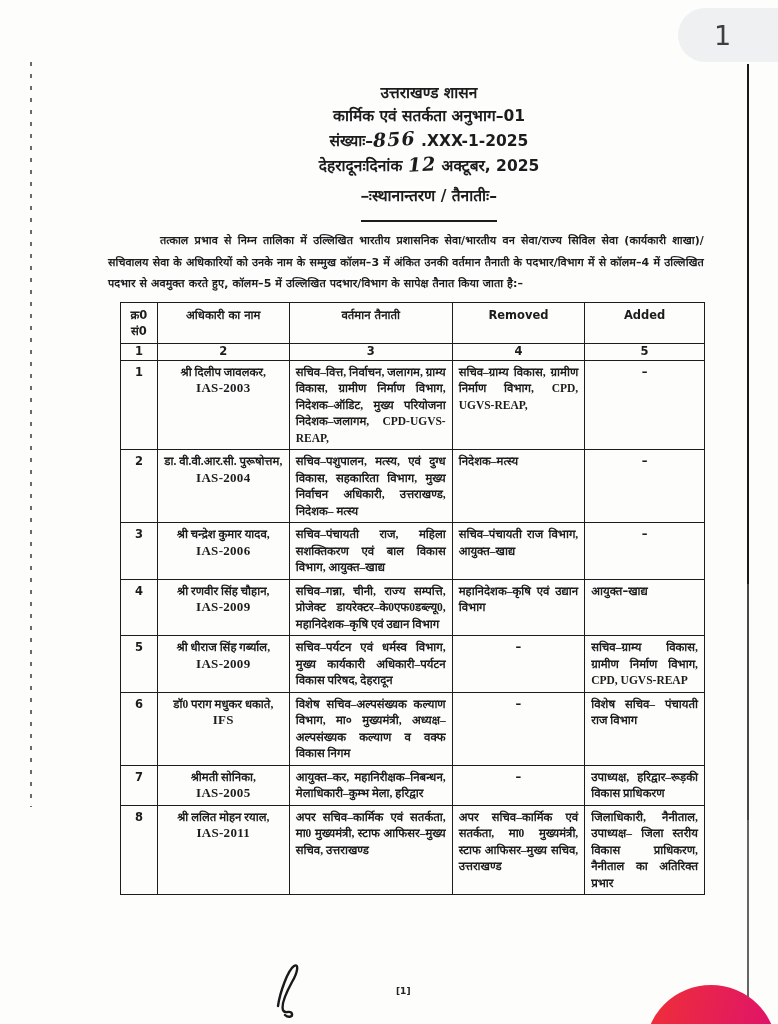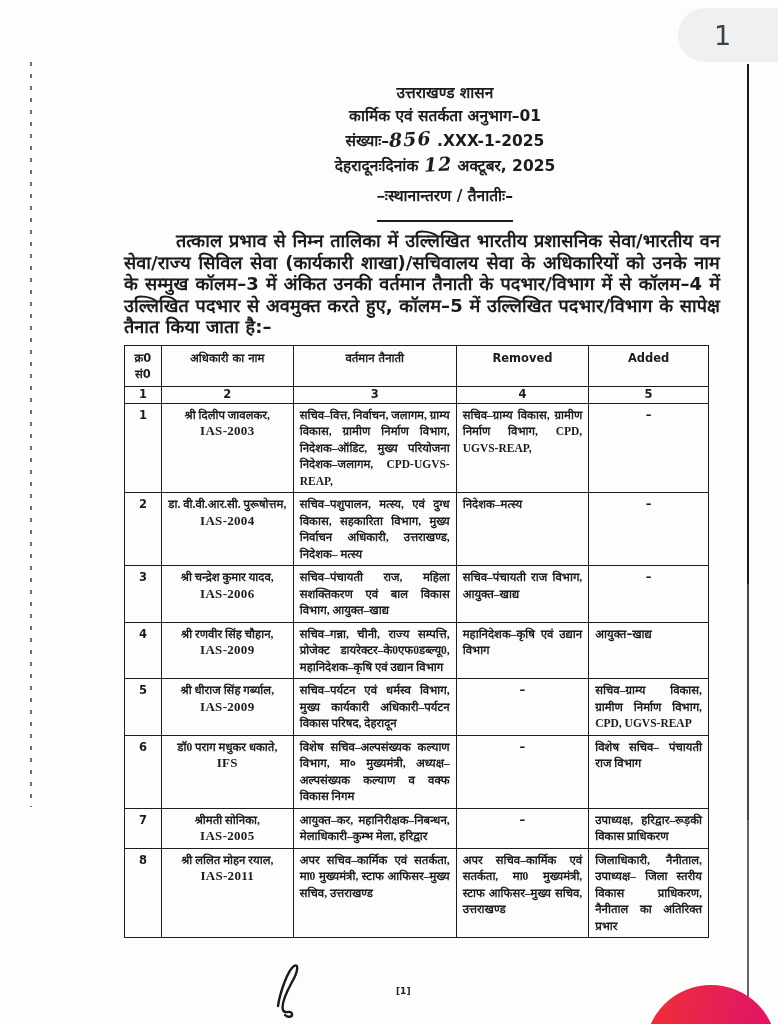--- a/index.html
+++ b/index.html
@@ -11,30 +11,30 @@
     background:linear-gradient(#000 0 55%, #333 55% 80%, #555 80% 100%);opacity:.9;}
   .punch-marks{position:absolute;left:30px;top:62px;width:2px;height:745px;
     background:repeating-linear-gradient(to bottom,#3a3a3a 0 4px,transparent 4px 12px);opacity:.75;}
 
   
   .badge{position:absolute;top:8px;right:-40px;width:140px;height:54px;background:#eef0f2;
     border-radius:27px;display:flex;align-items:center;color:#3d4043;font-size:27px;}
   .badge span{margin-left:36px;}
 
   
-  .content{position:absolute;left:124px;top:82px;width:596px;}
+  .content{position:absolute;left:108px;top:82px;width:596px;}
   .hdr{ text-align:center;padding-left:46px;font-weight:700;font-size:15.5px;line-height:23px;}
   .hdr .subject{display:inline-block;margin-top:7px;border-bottom:2px solid #1c1c1c;padding-bottom:12px;}
   .hand{font-family:"DejaVu Serif","Liberation Serif",serif;font-style:italic;font-size:19px;
     letter-spacing:1px;display:inline-block;transform:rotate(-3deg);}
 
-  .para{margin-top:8px;font-size:18px;line-height:21.5px;font-weight:600;text-align:justify;
+  .para{margin-top:8px;font-size:11px;line-height:21.5px;font-weight:600;text-align:justify;
     text-indent:52px;letter-spacing:.1px;}
 
-  table.tbl{border-collapse:collapse;margin-top:7px;margin-left:0;width:585px;table-layout:fixed;}
+  table.tbl{border-collapse:collapse;margin-top:7px;margin-left:12px;width:585px;table-layout:fixed;}
   .tbl td,.tbl th{border:1.5px solid #1d1d1d;vertical-align:top;padding:3px 6px;
     font-size:11.5px;line-height:16.5px;font-weight:700;}
   .tbl th{text-align:center;vertical-align:top;padding-top:4px;}
   .tbl .idx td{text-align:center;padding:0 2px 1px;line-height:15px;}
   .c-sn{text-align:center;}
   .c-name{text-align:center;font-family:Liberation Serif, serif;}
   .c-name .cadre{font-size:13px;letter-spacing:.3px;}
   .just{text-align:justify;font-family:Liberation Serif, serif;}
   .dash{text-align:center;}
   .latin{font-size:12px;}

